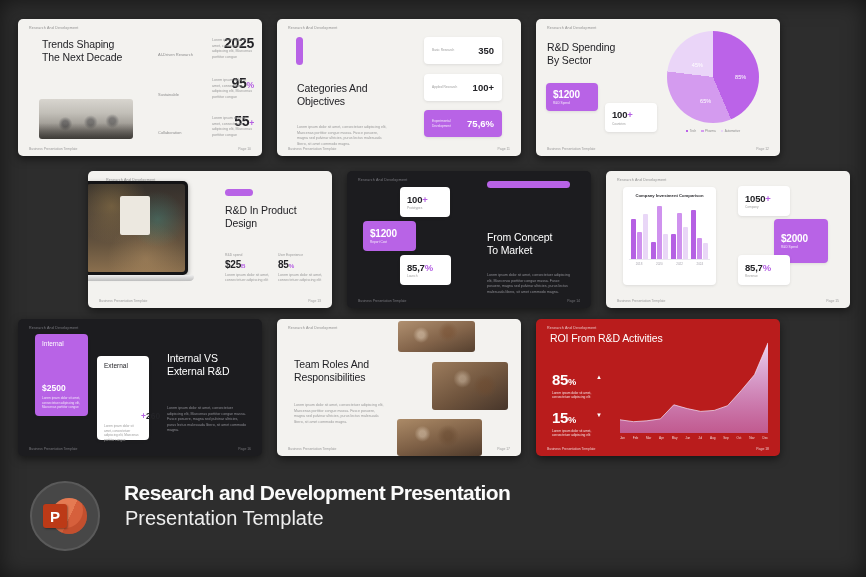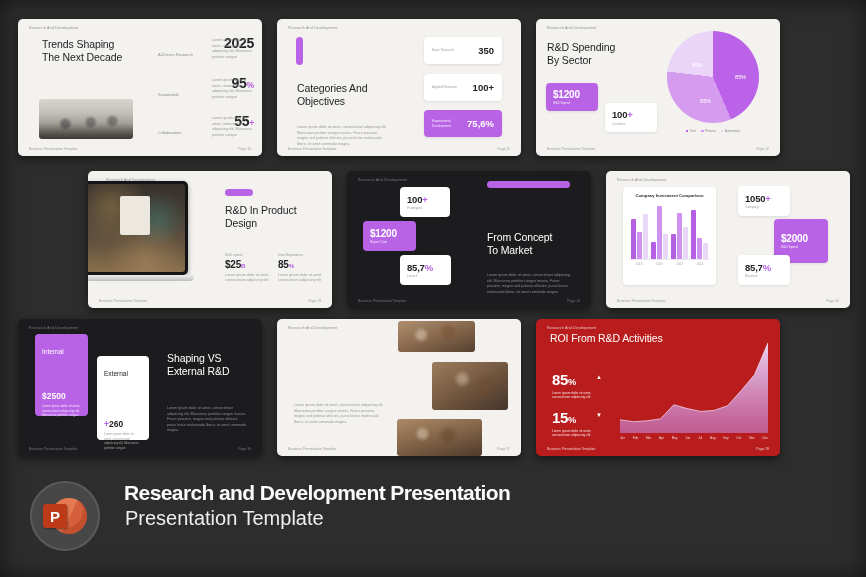--- a/index.html
+++ b/index.html
@@ -100,25 +100,25 @@
   
   .t6-chartcard { left:17px; top:16px; width:93px; height:98px; padding:6px 6px 3px; }
   .t6-ctitle { font-size:4.2px; font-weight:700; text-align:center; color:#2a2a2e; margin-bottom:4px; }
   .bars-row { display:flex; justify-content:space-around; align-items:flex-end; height:58px;
               border-bottom:1px solid #eae7f0; }
   .bars { display:flex; align-items:flex-end; gap:1px; }
   .bars div { width:5px; border-radius:1px 1px 0 0; }
   .labels-row { display:flex; justify-content:space-around; font-size:3px; color:#a9a7b0; margin-top:2px; }
 
   
-  .t7-card { padding:14px 7px; }
+  .t7-card { padding:6px 7px; }
   .t7-name { font-size:6.5px; font-weight:400; }
   .t7-card.white .t7-name { color:#232327; }
   .t7-val { font-weight:700; font-size:8.5px; margin-top:36px; }
-  .t7-card.white .t7-val { color:#232327; margin-top:42px; }
+  .t7-card.white .t7-val { color:#232327; margin-top:42px;margin-left:37px; }
   .t7-desc { font-size:3.1px; line-height:1.5; color:rgba(255,255,255,.8); margin-top:3px; }
   .t7-card.white .t7-desc { color:#a0a0a0; }
   .t7-title { position:absolute; left:149px; top:33px; color:#fff; }
   .t7-body { position:absolute; left:149px; top:87px; width:80px; }
 
   
   .t8-title { position:absolute; left:17px; top:39px; }
   .t8-body { position:absolute; left:17px; top:84px; width:92px; }
   .photo-team1 { left:121px; top:2px; width:77px; height:31px;
     background: radial-gradient(circle at 30% 45%, rgba(250,235,215,.4) 3px, transparent 8px),
@@ -374,32 +374,36 @@
       <div class="t7-name">Internal</div>
       <div class="t7-val">$2500</div>
       <div class="t7-desc">Lorem ipsum dolor sit amet, consectetuer adipiscing elit, Maecenas porttitor congue</div>
     </div>
     <div class="card t7-card white" style="left:79px;top:37px;width:52px;height:84px">
       <div class="t7-name">External</div>
       <div class="t7-val"><span class="accent">+</span><span>260</span></div>
       <div class="t7-desc">Lorem ipsum dolor sit amet, consectetuer adipiscing elit, Maecenas porttitor congue</div>
     </div>
     <div class="t7-title title">
-      <span>Shaping VS</span><br>
+      <span>Internal VS</span><br>
       <span>External R&amp;D</span>
     </div>
     <div class="t7-body micro">Lorem ipsum dolor sit amet, consectetuer adipiscing elit, Maecenas porttitor congue massa. Fusce posuere, magna sed pulvinar ultricies, purus lectus malesuada libero, sit amet commodo magna.</div>
     <div class="s-footer">
       <span>Business Presentation Template</span>
       <span>Page 16</span>
     </div>
   </div>
 
   <div class="slide light" style="left:277px;top:319px">
     <div class="s-header">Research And Development</div>
+    <div class="t8-title title">
+      <span>Team Roles And</span><br>
+      <span>Responsibilities</span>
+    </div>
     <div class="t8-body micro">Lorem ipsum dolor sit amet, consectetuer adipiscing elit, Maecenas porttitor congue massa. Fusce posuere, magna sed pulvinar ultricies, purus lectus malesuada libero, sit amet commodo magna.</div>
     <div class="photo photo-team1"></div>
     <div class="photo photo-team2"></div>
     <div class="photo photo-team3"></div>
     <div class="s-footer">
       <span>Business Presentation Template</span>
       <span>Page 17</span>
     </div>
   </div>
 

